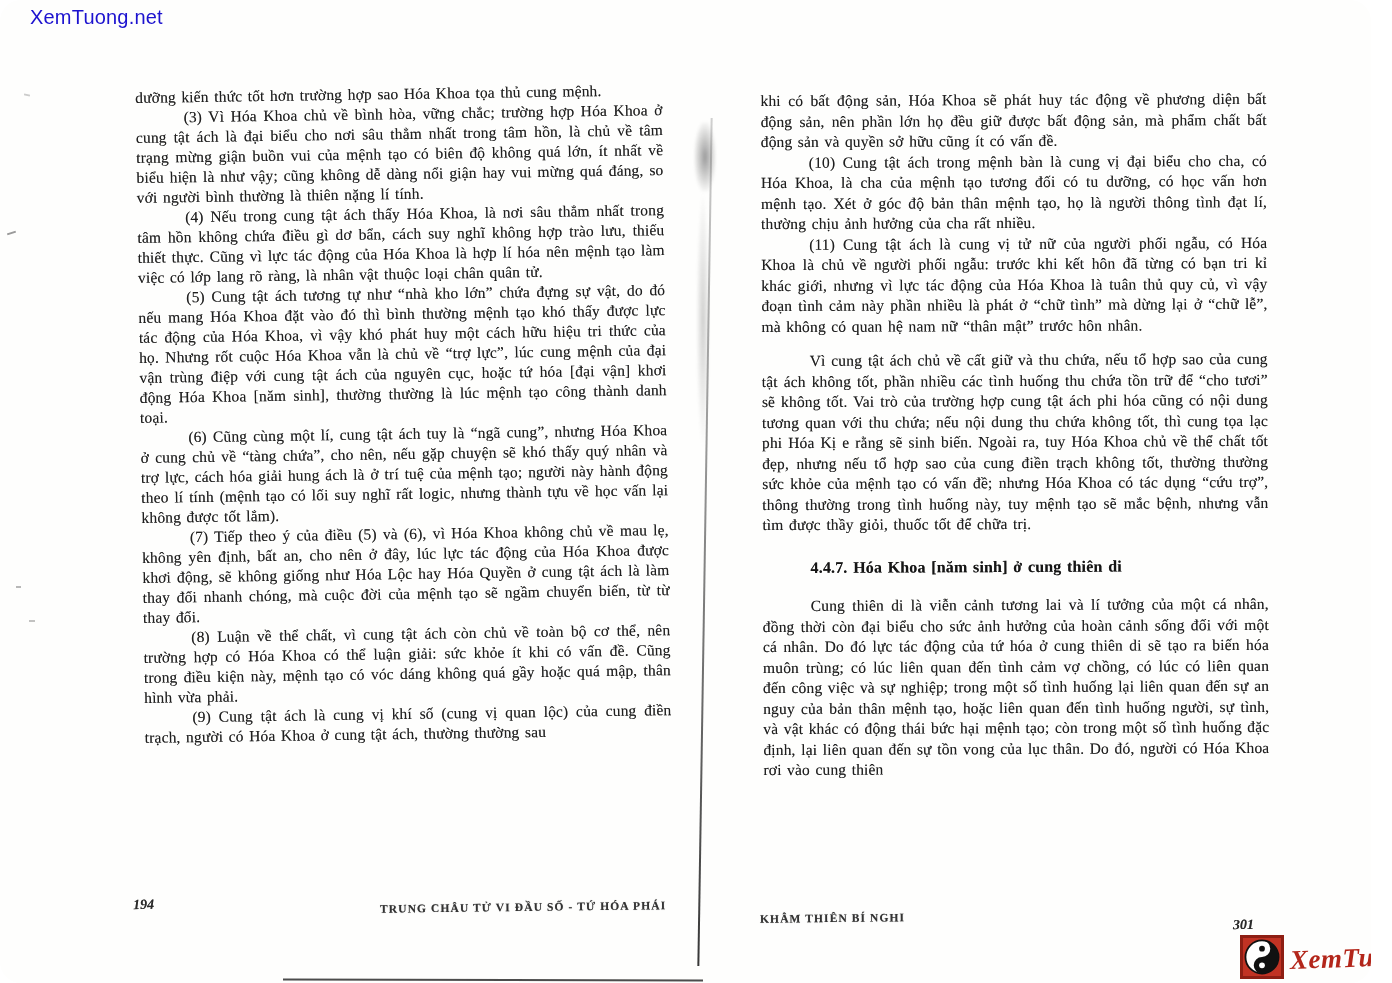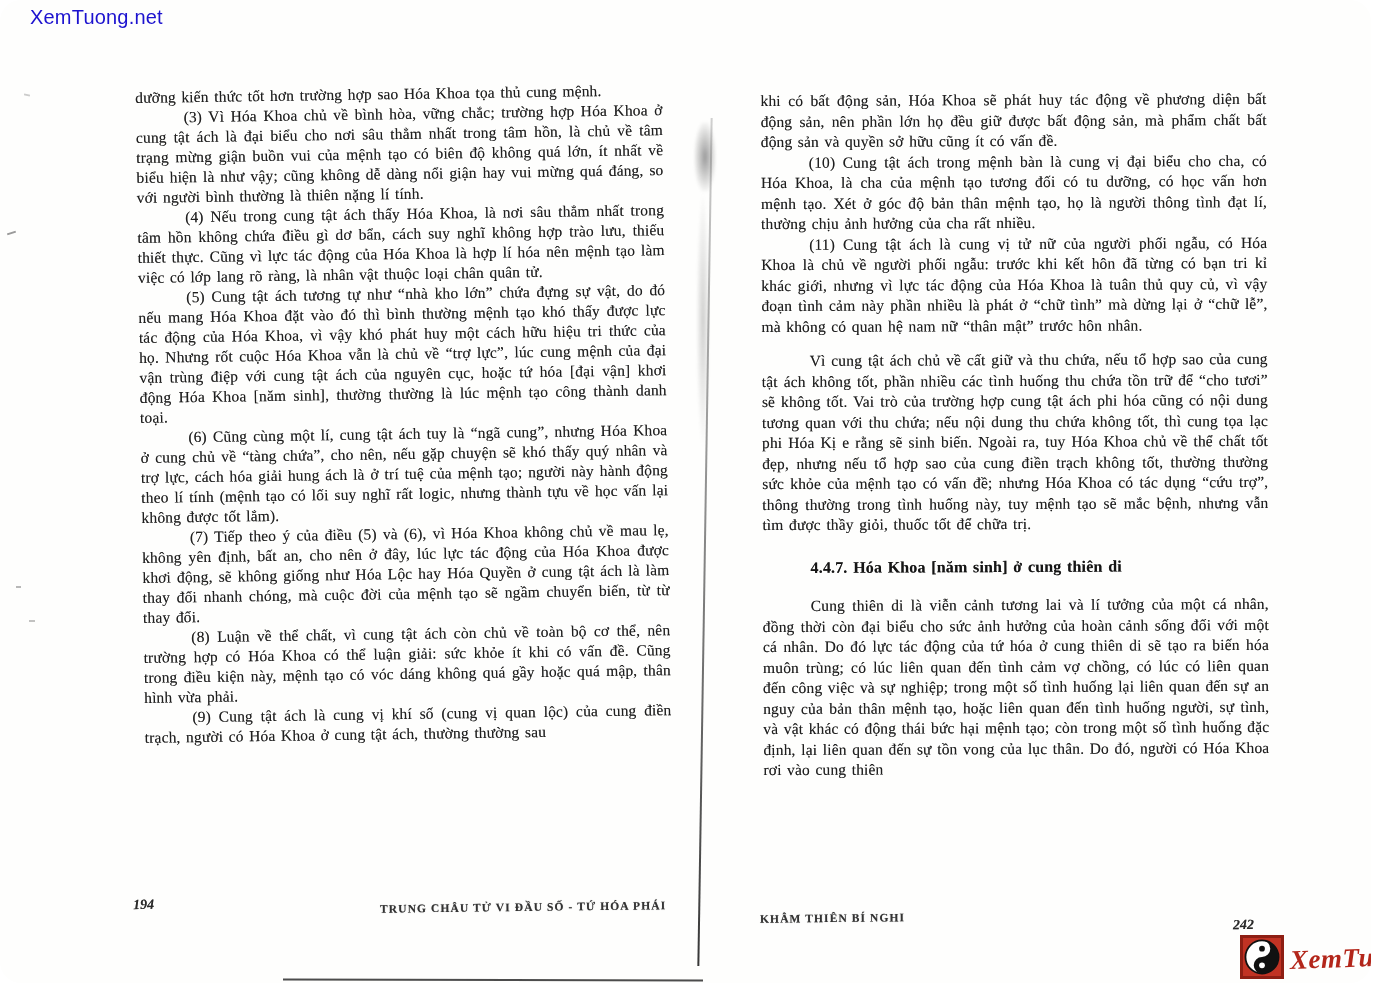--- a/index.html
+++ b/index.html
@@ -111,21 +111,21 @@
     <p class="ind">(10) Cung tật ách trong mệnh bàn là cung vị đại biểu cho cha, có Hóa Khoa, là cha của mệnh tạo tương đối có tu dưỡng, có học vấn hơn mệnh tạo. Xét ở góc độ bản thân mệnh tạo, họ là người thông tình đạt lí, thường chịu ảnh hưởng của cha rất nhiều.</p>
     <p class="ind">(11) Cung tật ách là cung vị tử nữ của người phối ngẫu, có Hóa Khoa là chủ về người phối ngẫu: trước khi kết hôn đã từng có bạn tri kỉ khác giới, nhưng vì lực tác động của Hóa Khoa là tuân thủ quy củ, vì vậy đoạn tình cảm này phần nhiều là phát ở “chữ tình” mà dừng lại ở “chữ lễ”, mà không có quan hệ nam nữ “thân mật” trước hôn nhân.</p>
     <p class="ind gap-before">Vì cung tật ách chủ về cất giữ và thu chứa, nếu tổ hợp sao của cung tật ách không tốt, phần nhiều các tình huống thu chứa tồn trữ để “cho tươi” sẽ không tốt. Vai trò của trường hợp cung tật ách phi hóa cũng có nội dung tương quan với thu chứa; nếu nội dung thu chứa không tốt, thì cung tọa lạc phi Hóa Kị e rằng sẽ sinh biến. Ngoài ra, tuy Hóa Khoa chủ về thể chất tốt đẹp, nhưng nếu tổ hợp sao của cung điền trạch không tốt, thường thường sức khỏe của mệnh tạo có vấn đề; nhưng Hóa Khoa có tác dụng “cứu trợ”, thông thường trong tình huống này, tuy mệnh tạo sẽ mắc bệnh, nhưng vẫn tìm được thầy giỏi, thuốc tốt để chữa trị.</p>
     <p class="section-heading">4.4.7. Hóa Khoa [năm sinh] ở cung thiên di</p>
     <p class="ind">Cung thiên di là viễn cảnh tương lai và lí tưởng của một cá nhân, đồng thời còn đại biểu cho sức ảnh hưởng của hoàn cảnh sống đối với một cá nhân. Do đó lực tác động của tứ hóa ở cung thiên di sẽ tạo ra biến hóa muôn trùng; có lúc liên quan đến tình cảm vợ chồng, có lúc có liên quan đến công việc và sự nghiệp; trong một số tình huống lại liên quan đến sự an nguy của bản thân mệnh tạo, hoặc liên quan đến tình huống người, sự tình, và vật khác có động thái bức hại mệnh tạo; còn trong một số tình huống đặc định, lại liên quan đến sự tồn vong của lục thân. Do đó, người có Hóa Khoa rơi vào cung thiên</p>
   </div>
 
   <span class="pagenum pagenum-left">194</span>
   <span class="runtitle runtitle-left">TRUNG CHÂU TỬ VI ĐẦU SỐ - TỨ HÓA PHÁI</span>
   <span class="runtitle runtitle-right">KHÂM THIÊN BÍ NGHI</span>
-  <span class="pagenum pagenum-right">242</span>
+  <span class="pagenum pagenum-right">301</span>
 
   <div class="gutter"></div>
   <div class="gutter-smudge"></div>
   <div class="gutter-smudge2"></div>
   <div class="bottom-edge"></div>
   <div class="noise n1"></div>
   <div class="noise n2"></div>
   <div class="noise n3"></div>
   <div class="noise n4"></div>
 

